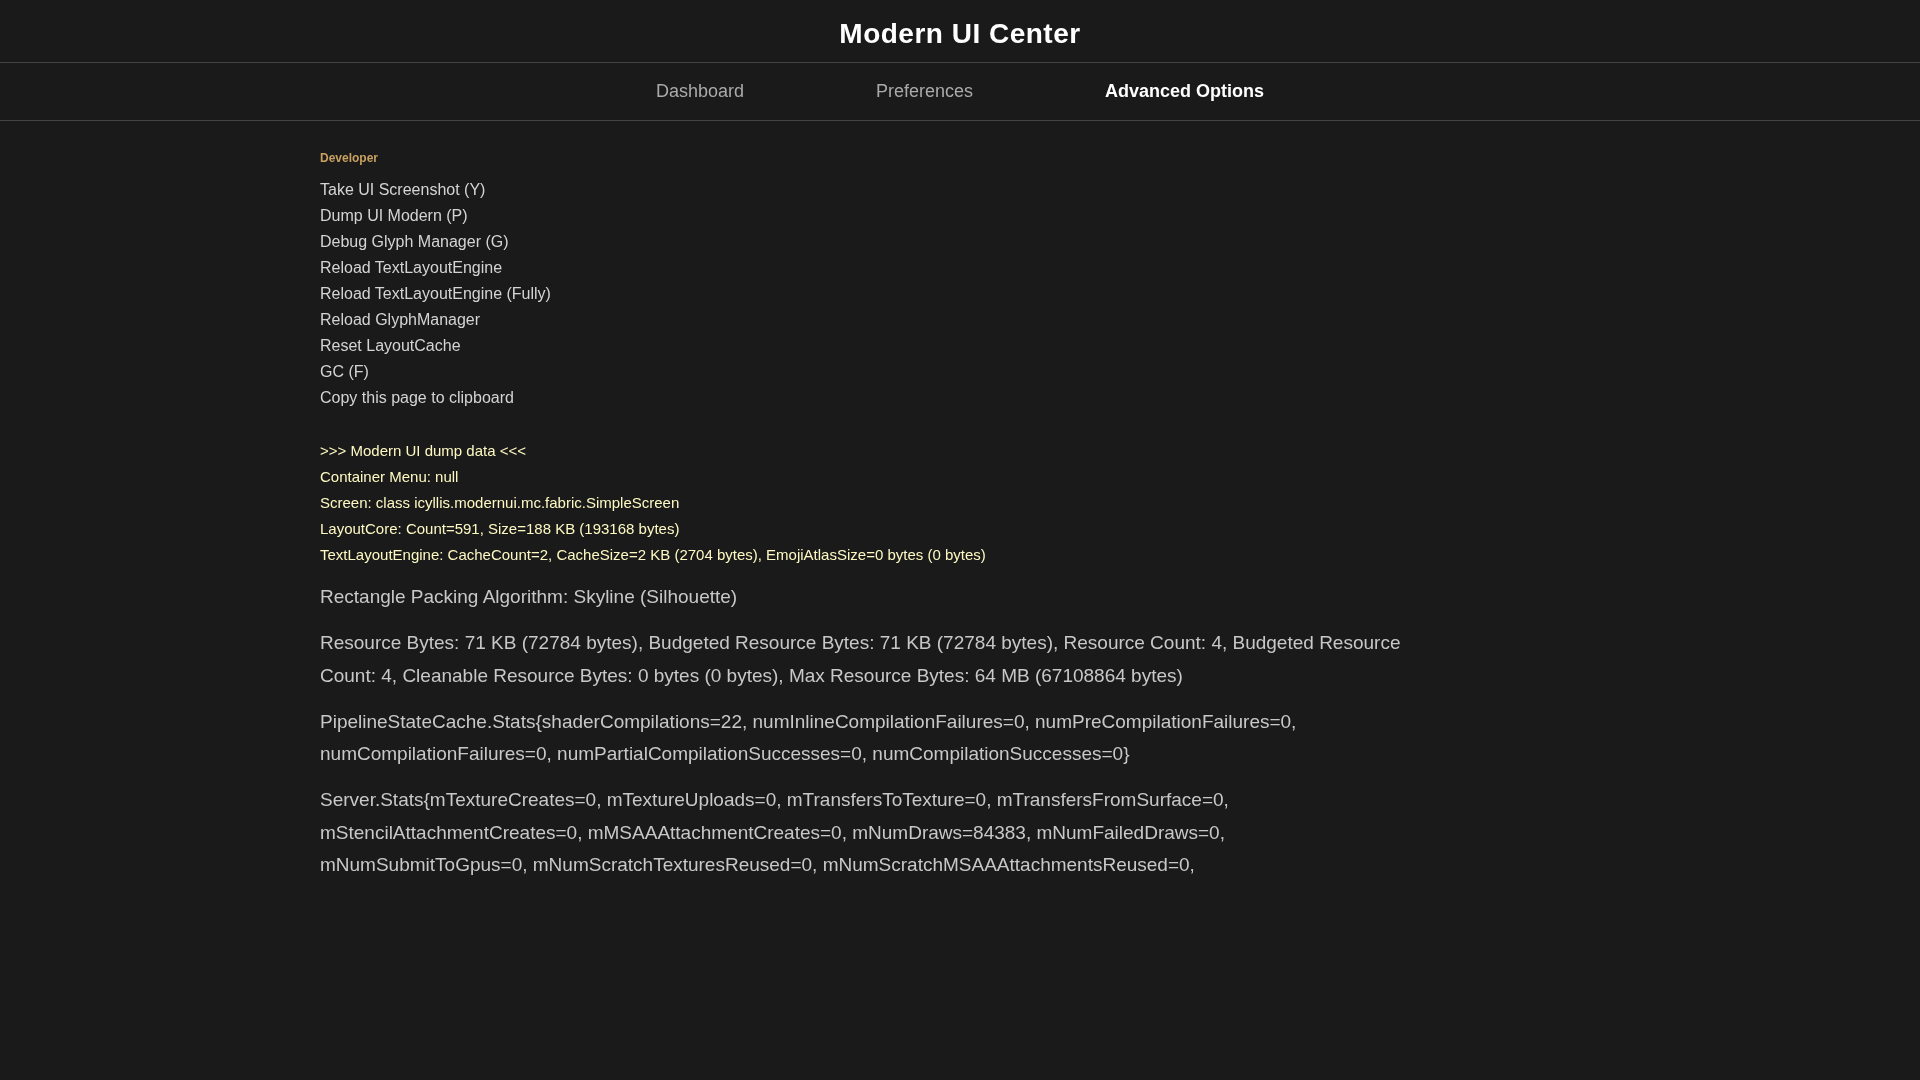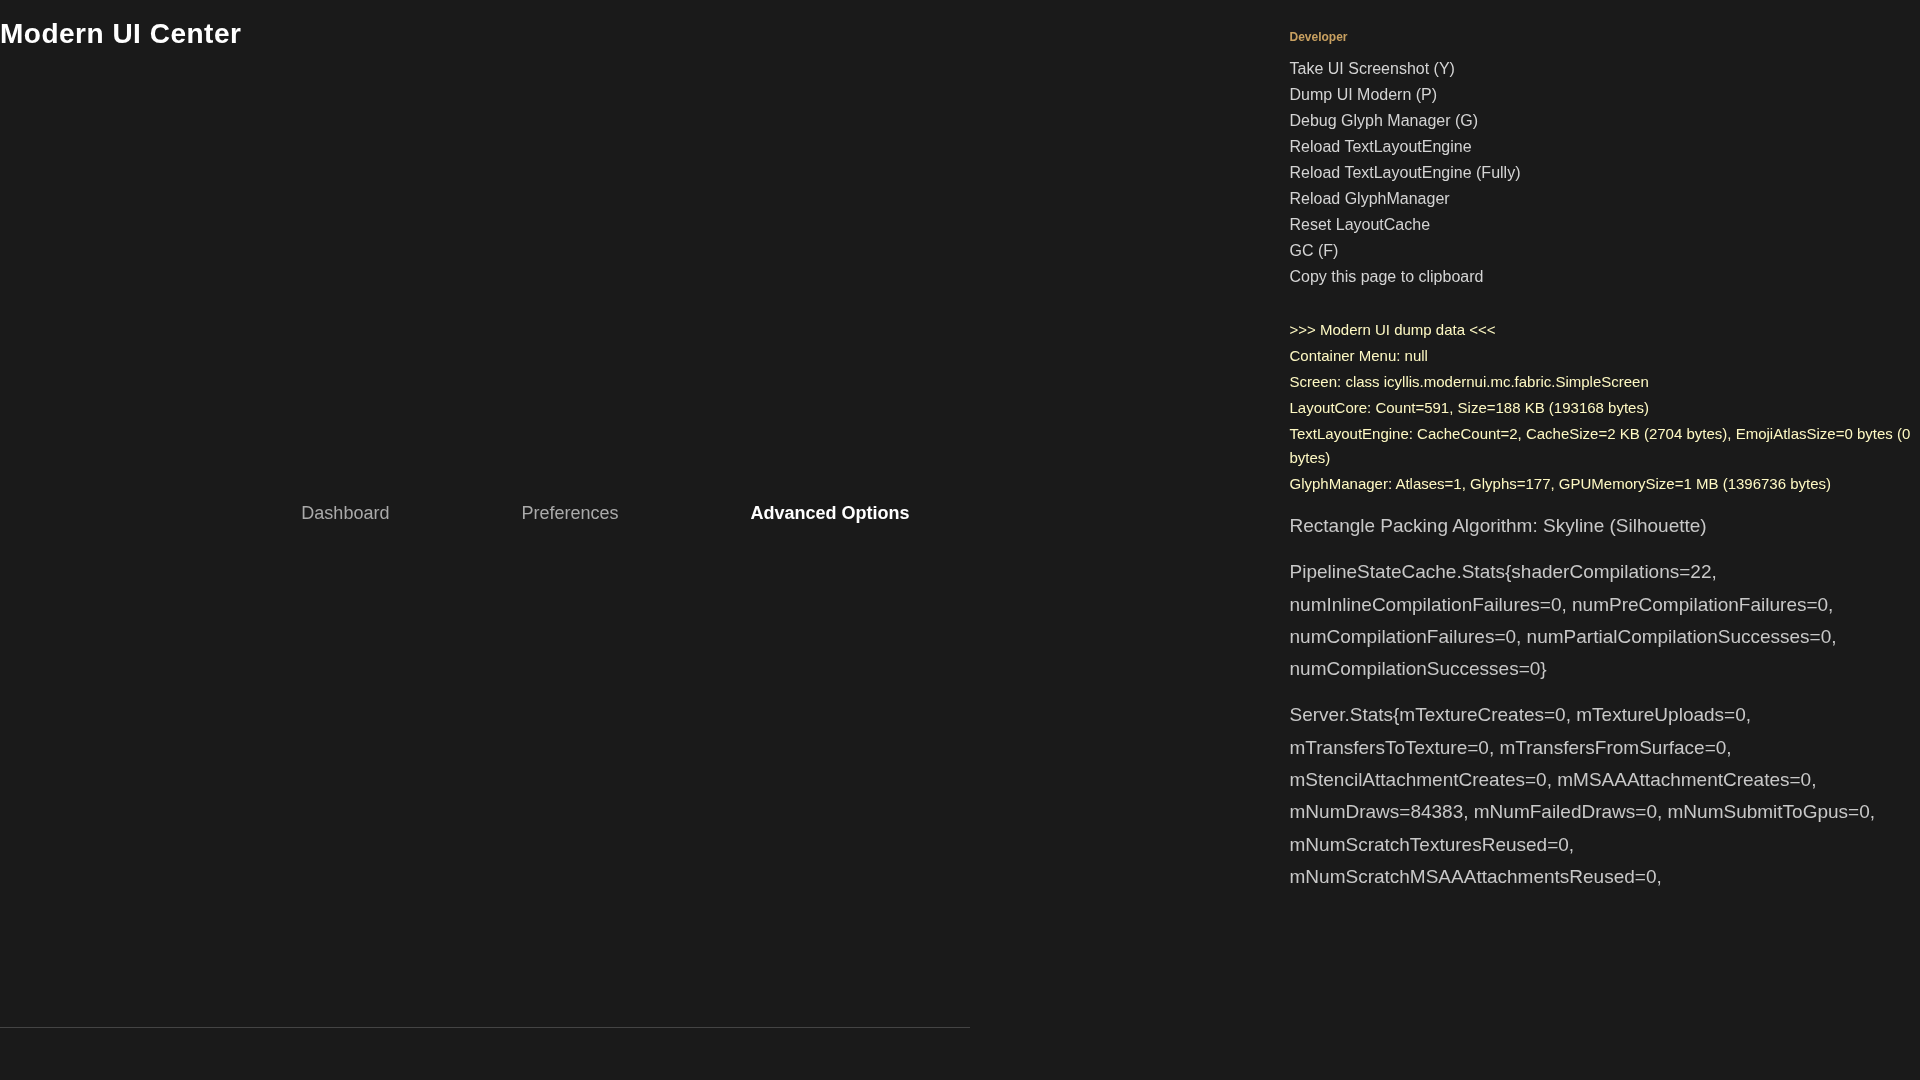--- a/index.html
+++ b/index.html
@@ -15,21 +15,21 @@
       font-size: 16px;
       width: 1920px;
       height: 1080px;
       overflow: hidden;
     }
 
     #app {
       width: 1920px;
       height: 1028px;
       display: flex;
-      flex-direction: row;
+      flex-direction: column;
     }
 
     #header {
       padding: 18px 0 12px 0;
       text-align: center;
       border-bottom: 1px solid #444;
     }
 
     #header h1 {
       font-size: 28px;
@@ -145,23 +145,23 @@
       <div class="dev-action-item">GC (F)</div>
       <div class="dev-action-item">Copy this page to clipboard</div>
     </div>
 
     <div class="dump-data">
       <div class="dump-line">&gt;&gt;&gt; Modern UI dump data &lt;&lt;&lt;</div>
       <div class="dump-line">Container Menu: null</div>
       <div class="dump-line">Screen: class icyllis.modernui.mc.fabric.SimpleScreen</div>
       <div class="dump-line">LayoutCore: Count=591, Size=188 KB (193168 bytes)</div>
       <div class="dump-line">TextLayoutEngine: CacheCount=2, CacheSize=2 KB (2704 bytes), EmojiAtlasSize=0 bytes (0 bytes)</div>
-      <div class="dump-line">GlyphManager: Atlases=1, Glyphs=177, GPUMemorySize=1 MB (1396736 bytes)</div>
 
       <div class="dump-block dump-para">Rectangle Packing Algorithm: Skyline (Silhouette)</div>
 
+      <div class="dump-block dump-para">Resource Bytes: 71 KB (72784 bytes), Budgeted Resource Bytes: 71 KB (72784 bytes), Resource Count: 4, Budgeted Resource Count: 4, Cleanable Resource Bytes: 0 bytes (0 bytes), Max Resource Bytes: 64 MB (67108864 bytes)</div>
 
       <div class="dump-block dump-para">PipelineStateCache.Stats{shaderCompilations=22, numInlineCompilationFailures=0, numPreCompilationFailures=0, numCompilationFailures=0, numPartialCompilationSuccesses=0, numCompilationSuccesses=0}</div>
 
       <div class="dump-block dump-para">Server.Stats{mTextureCreates=0, mTextureUploads=0, mTransfersToTexture=0, mTransfersFromSurface=0, mStencilAttachmentCreates=0, mMSAAAttachmentCreates=0, mNumDraws=84383, mNumFailedDraws=0, mNumSubmitToGpus=0, mNumScratchTexturesReused=0, mNumScratchMSAAAttachmentsReused=0,</div>
     </div>
   </div>
 </div>
 
 </body></html>

